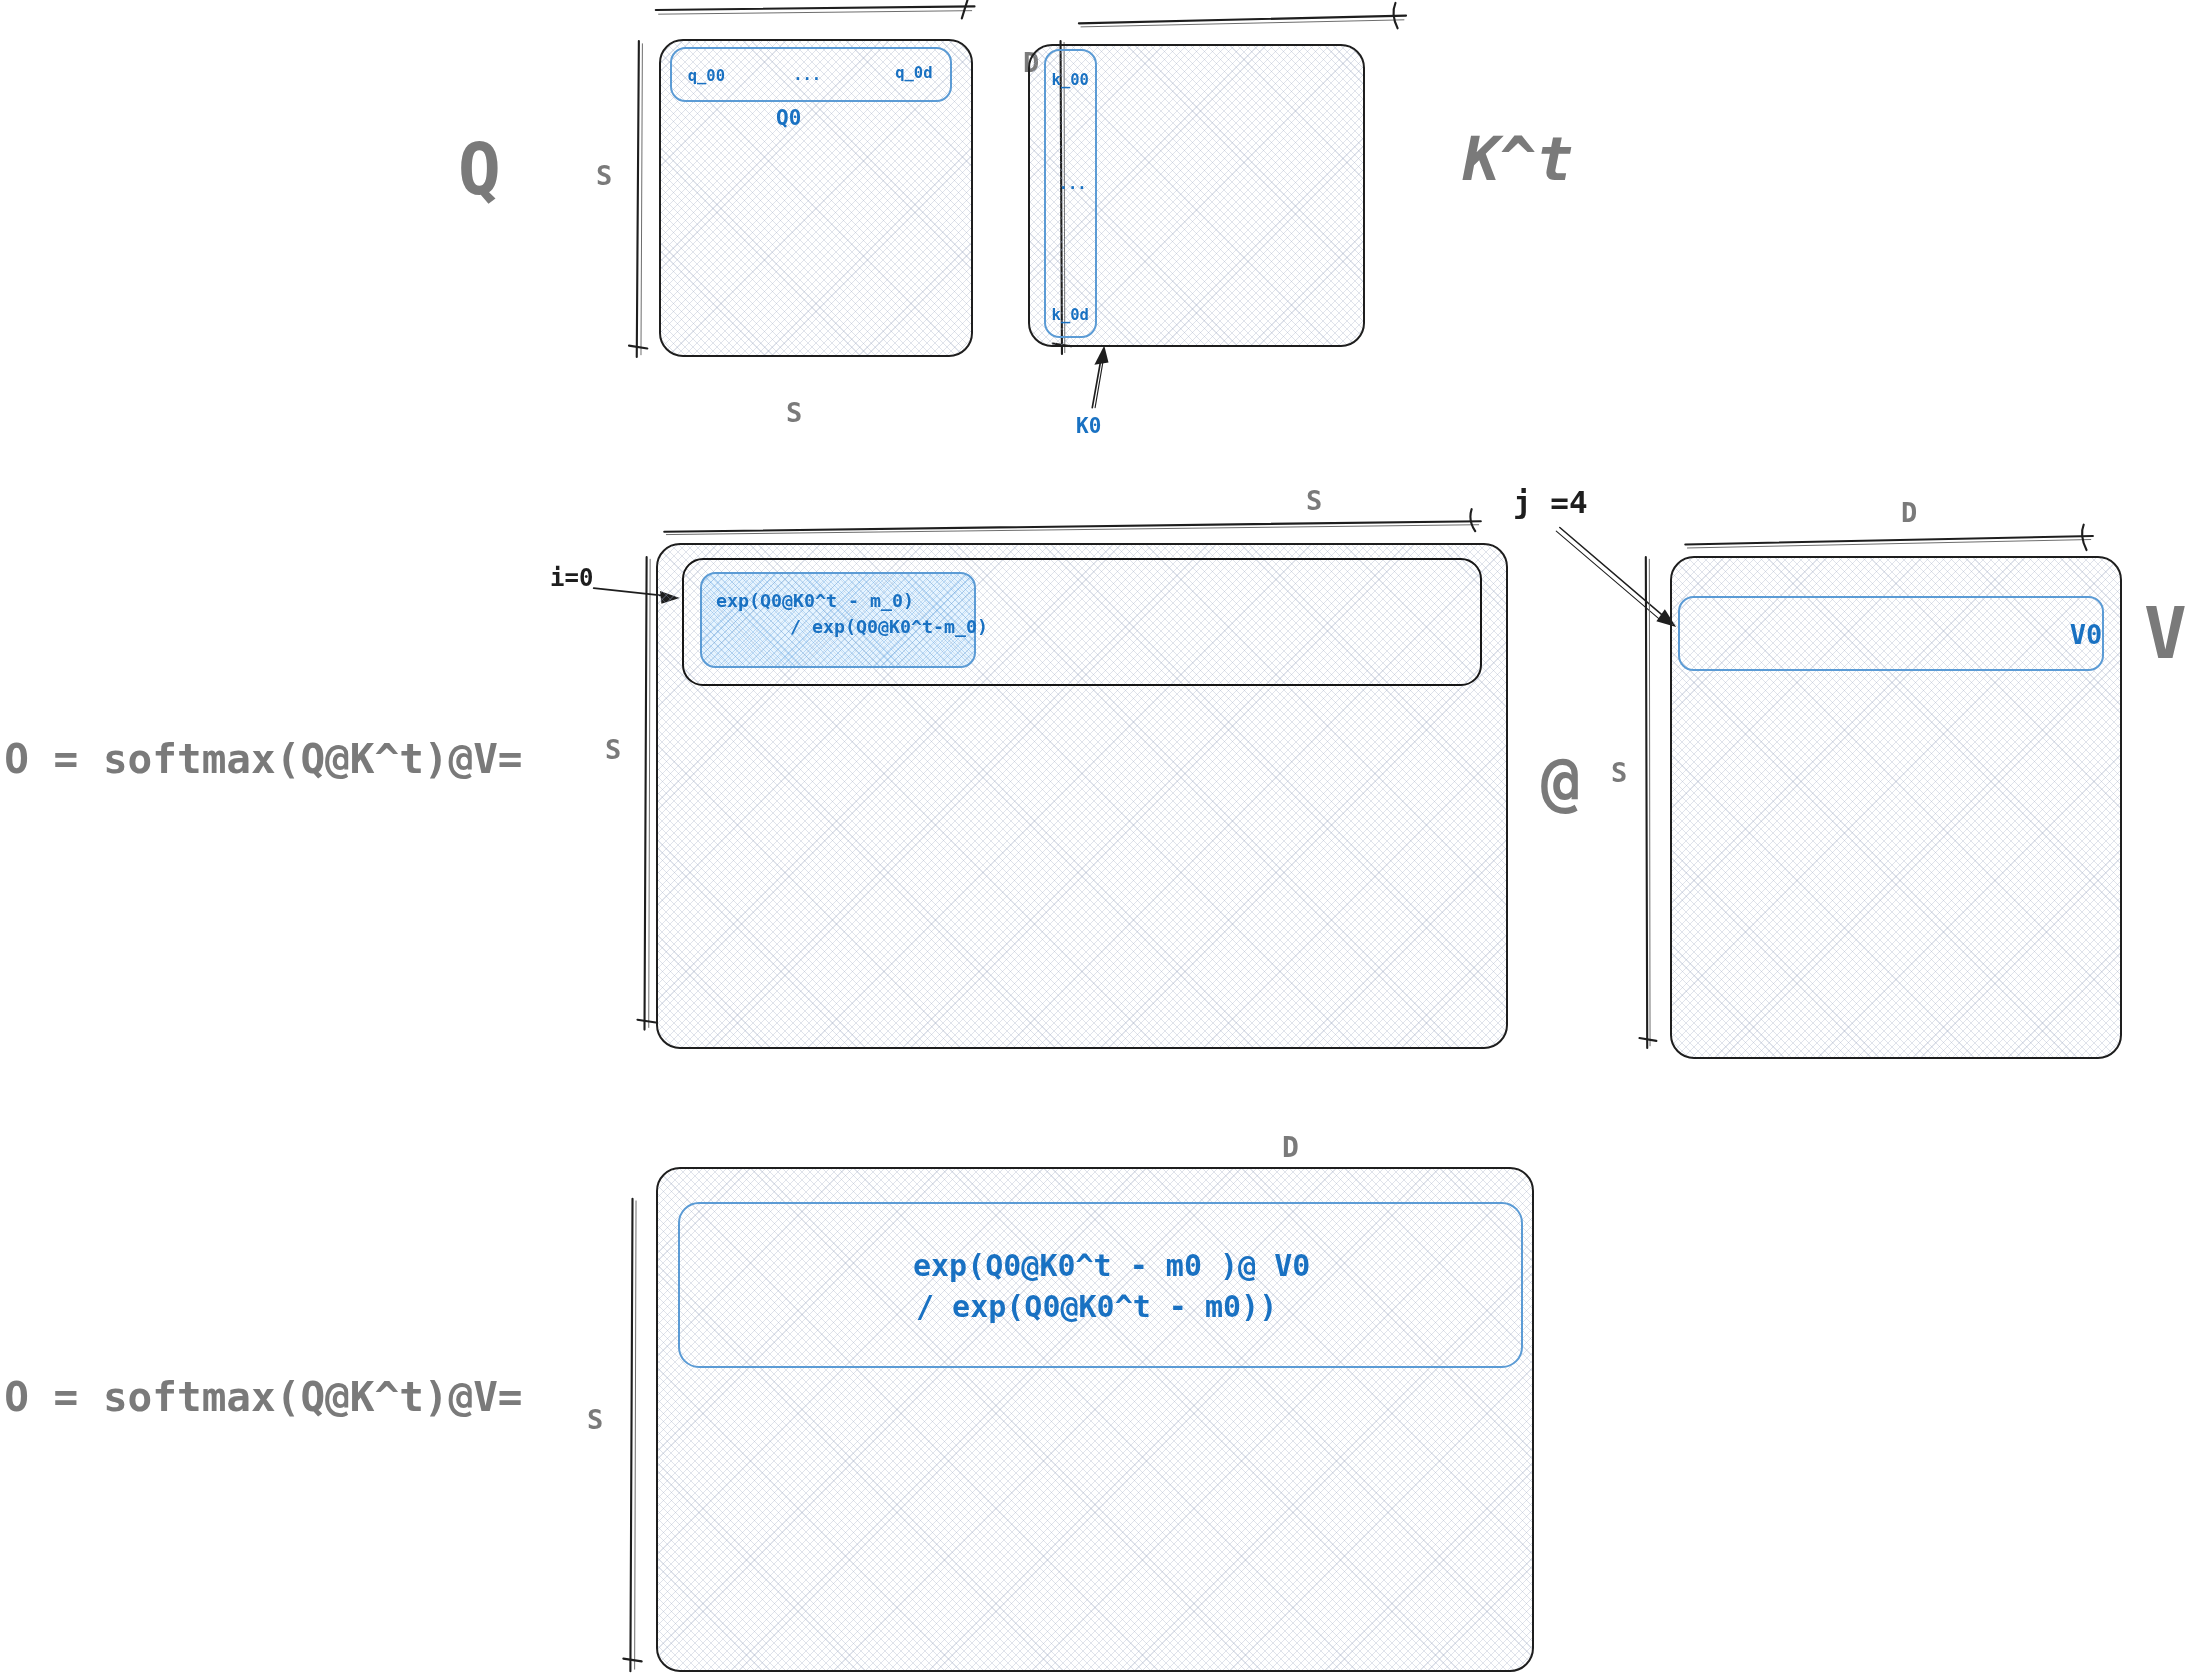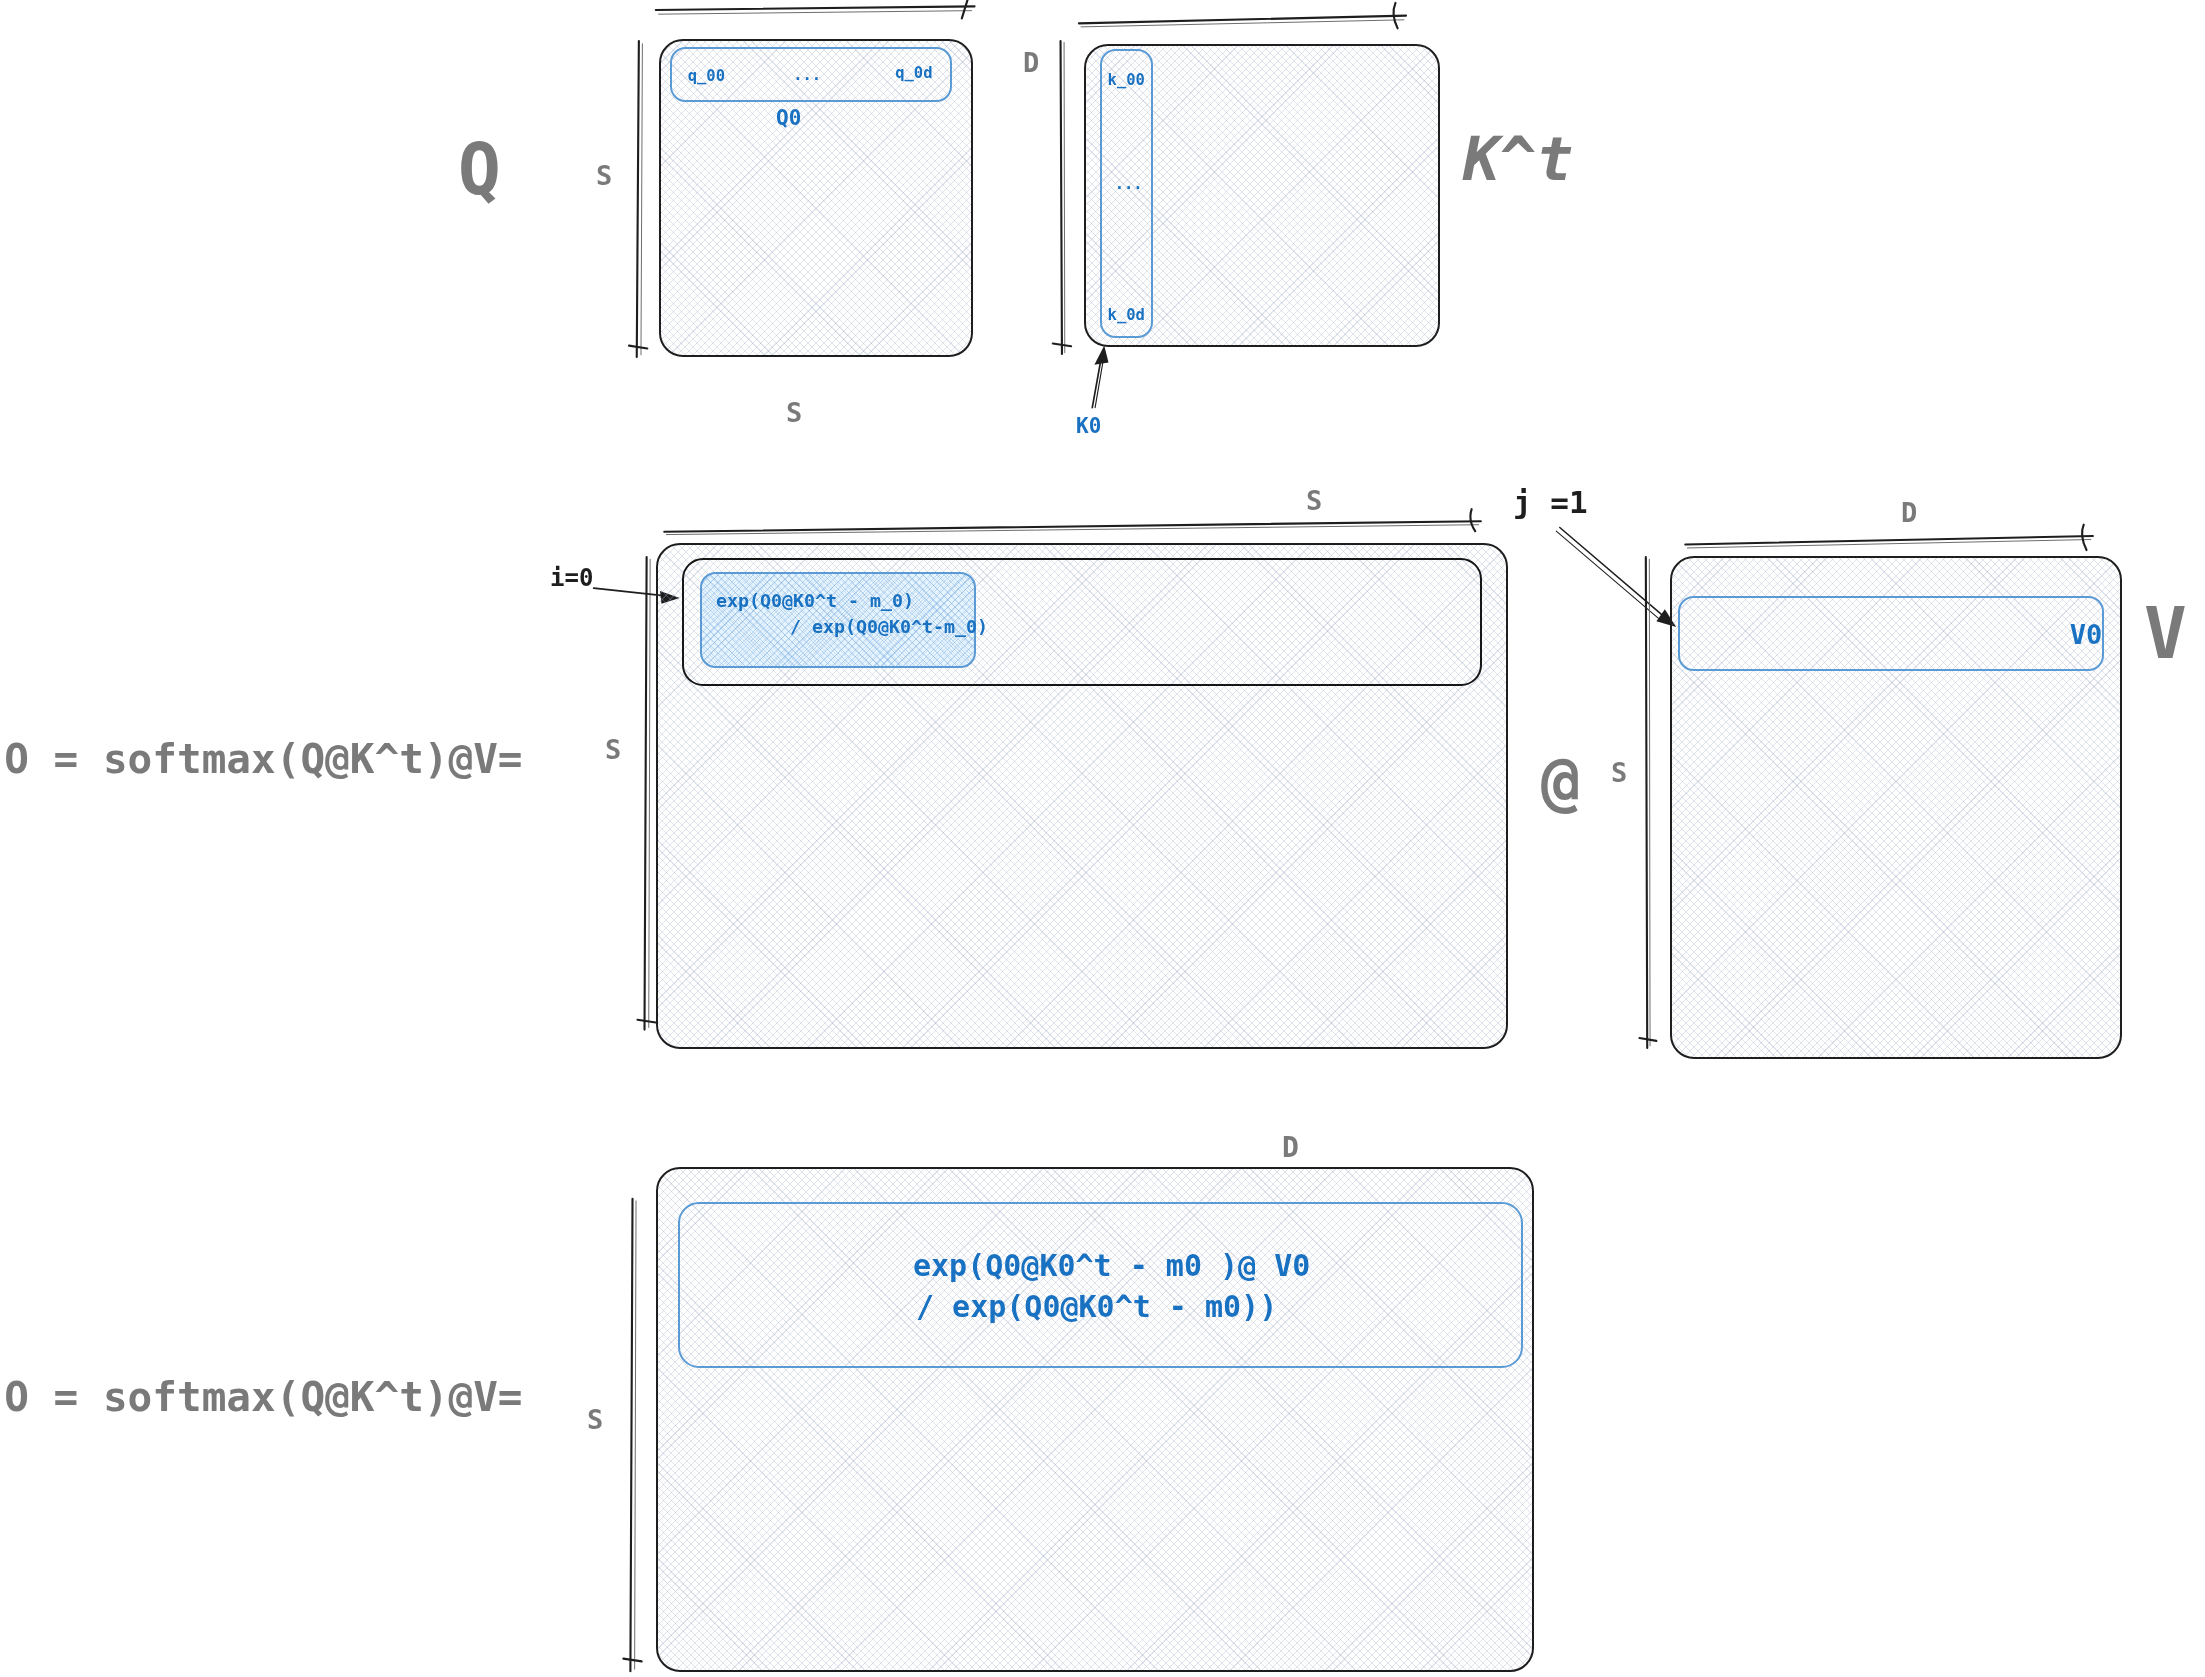--- a/index.html
+++ b/index.html
@@ -123,21 +123,21 @@
       <span class="blue-sm" style="left:15.5px;top:20px;">q_00</span>
       <span class="blue-sm" style="left:121px;top:18.3px;">...</span>
       <span class="blue-sm" style="left:223px;top:17px;">q_0d</span>
     </div>
     <span class="blue-md" style="left:115px;top:67px;">Q0</span>
   </div>
   <div class="dim-label" style="left:786px;top:399px;">S</div>
 
   <div class="dim-label" style="left:1023px;top:49px;">D</div>
 
-  <div class="matrix" style="left:1084px;top:44px;width:333px;height:299px;padding-left:19px;">
+  <div class="matrix" style="left:1028px;top:44px;width:333px;height:299px;">
     <div class="blue-box" style="left:14px;top:2.8px;width:49px;height:285px;">
       <span class="blue-sm" style="left:5.6px;top:22.6px;">k_00</span>
       <span class="blue-sm" style="left:12.7px;top:126px;">...</span>
       <span class="blue-sm" style="left:5.6px;top:257px;">k_0d</span>
     </div>
   </div>
   <span class="blue-md" style="left:1076px;top:416px;">K0</span>
   <div class="big-label" style="left:1463px;top:128px;font-size:61px;font-style:italic;">K^t</div>
 
   <div class="equation" style="left:4.2px;top:739px;">O = softmax(Q@K^t)@V=</div>
@@ -147,21 +147,21 @@
   <div class="ink-label" style="left:550px;top:566px;font-size:24px;">i=0</div>
 
   <div class="matrix" style="left:656px;top:543px;width:848px;height:502px;">
     <div class="band" style="left:24px;top:12.7px;width:796px;height:124px;"></div>
     <div class="blue-box filled" style="left:42px;top:27px;width:272px;height:92px;">
       <div class="formula" style="left:14px;top:15.5px;font-size:18.3px;">exp(Q0@K0^t - m_0)</div>
       <div class="formula" style="left:42px;top:42px;font-size:18.3px;padding-left:46px;">/ exp(Q0@K0^t-m_0)</div>
     </div>
   </div>
 
-  <div class="ink-label" style="left:1513px;top:487px;font-size:31px;">j =1</div>
+  <div class="ink-label" style="left:1513px;top:487px;font-size:31px;">j =4</div>
   <div class="big-label" style="left:1541px;top:749px;font-size:65px;">@</div>
   <div class="dim-label" style="left:1611px;top:759px;">S</div>
 
   <div class="dim-label" style="left:1901px;top:499px;">D</div>
 
   <div class="matrix" style="left:1670px;top:556px;width:448px;height:499px;">
     <div class="blue-box" style="left:6.3px;top:38px;width:422px;height:71px;">
       <span class="formula" style="left:0;top:21px;width:100%;text-align:right;font-size:27px;">V0</span>
     </div>
   </div>

